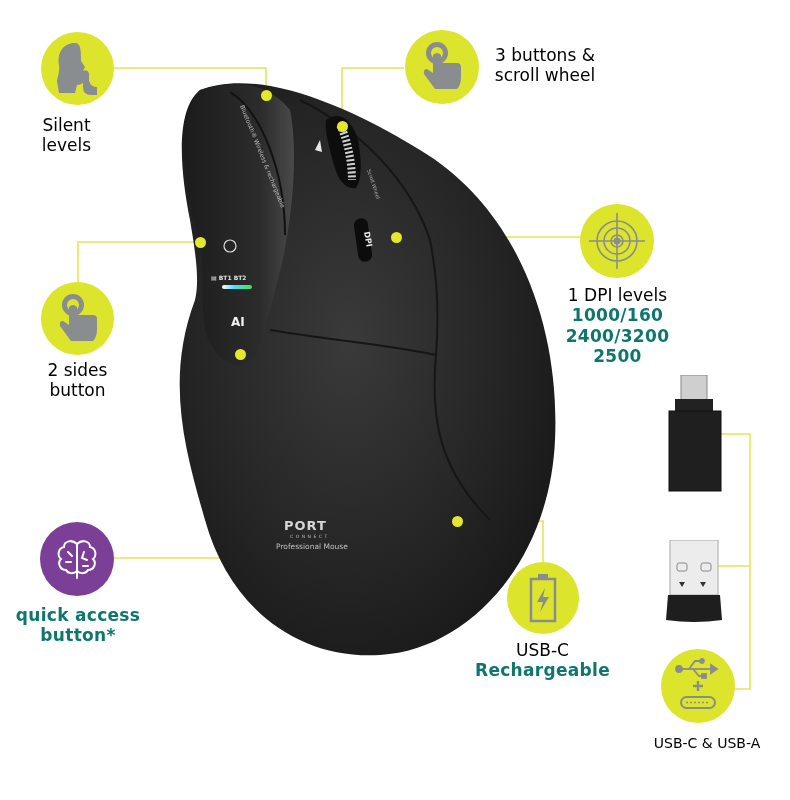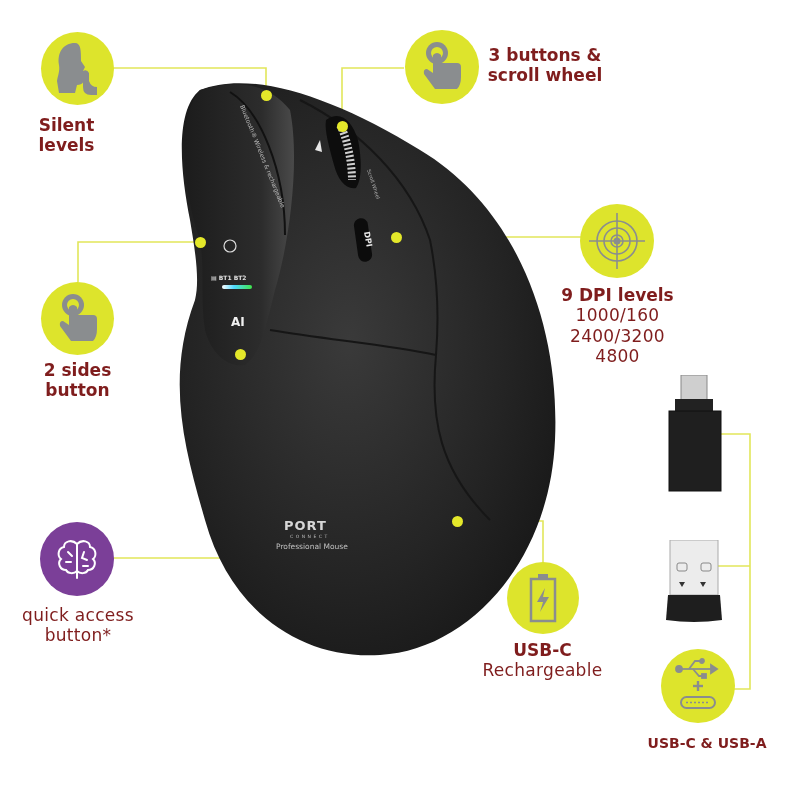--- a/index.html
+++ b/index.html
@@ -3,22 +3,22 @@
   <meta charset="utf-8">
   <style>
     html, body { margin:0; padding:0; }
     body { width:790px; height:800px; background:#ffffff; position:relative; overflow:hidden;
       font-family:"DejaVu Sans", "Liberation Sans", sans-serif; color:#1c1c1c; }
     .abs { position:absolute; }
     .circle { position:absolute; border-radius:50%; display:flex; align-items:center; justify-content:center; }
     .lime { background:#dde42c; }
     .purple { background:#7b3f98; }
     .label { position:absolute; text-align:center; line-height:1.2; }
-    .bold { font-weight:bold; font-size:17px; color:#7f1d1d; }
-    .light { font-size:17px; color:#7f1d1d; font-weight:normal; letter-spacing:0.3px; }
+    .bold { font-weight:normal; font-size:17px; color:#000000; }
+    .light { font-size:17px; color:#0f766e; font-weight:bold; letter-spacing:0.3px; }
     svg.full { position:absolute; left:0; top:0; }
     .dot { position:absolute; width:11px; height:11px; border-radius:50%; background:#e4e82a; }
   </style>
 </head>
 <body>
 
 <svg class="full" width="790" height="800">
   <g stroke="#e2e65a" stroke-width="1.6" fill="none">
     <polyline points="112,68 266,68 266,95"></polyline>
     <polyline points="404,68 342,68 342,126"></polyline>
@@ -124,24 +124,24 @@
       <circle cx="30" cy="30" r="20"></circle>
         <circle cx="30" cy="30" r="13"></circle>
         <circle cx="30" cy="30" r="6"></circle>
       <line x1="30" y1="2" x2="30" y2="58"></line>
         <line x1="2" y1="30" x2="58" y2="30"></line>
     </g>
     <circle cx="30" cy="30" r="3.5" fill="#8a8d8f"></circle>
   </svg>
 </div>
 <div class="label" style="left:545px;top:285px;width:145px;">
-  <div class="bold">9 DPI levels</div>
+  <div class="bold">1 DPI levels</div>
   <div class="light">1000/160</div>
   <div class="light">2400/3200</div>
-  <div class="light">4800</div>
+  <div class="light">2500</div>
 </div>
 
 <div class="circle lime" style="left:41px;top:282px;width:73px;height:73px;">
   <svg width="42" height="52" viewBox="0 0 42 52">
     <circle cx="16" cy="12" r="11" fill="#8a8d8f"></circle>
     <circle cx="16" cy="12" r="6" fill="#dde42c"></circle>
     <path d="M12,14 L12,32 L6,28 Q2,28 3,33 L14,48 L36,48 Q40,44 40,36 L40,26 Q40,22 36,22 L20,22 L20,14 Q16,10 12,14 Z" fill="#8a8d8f"></path>
   </svg>
 </div>
 <div class="label bold" style="left:20px;top:360px;width:115px;">

